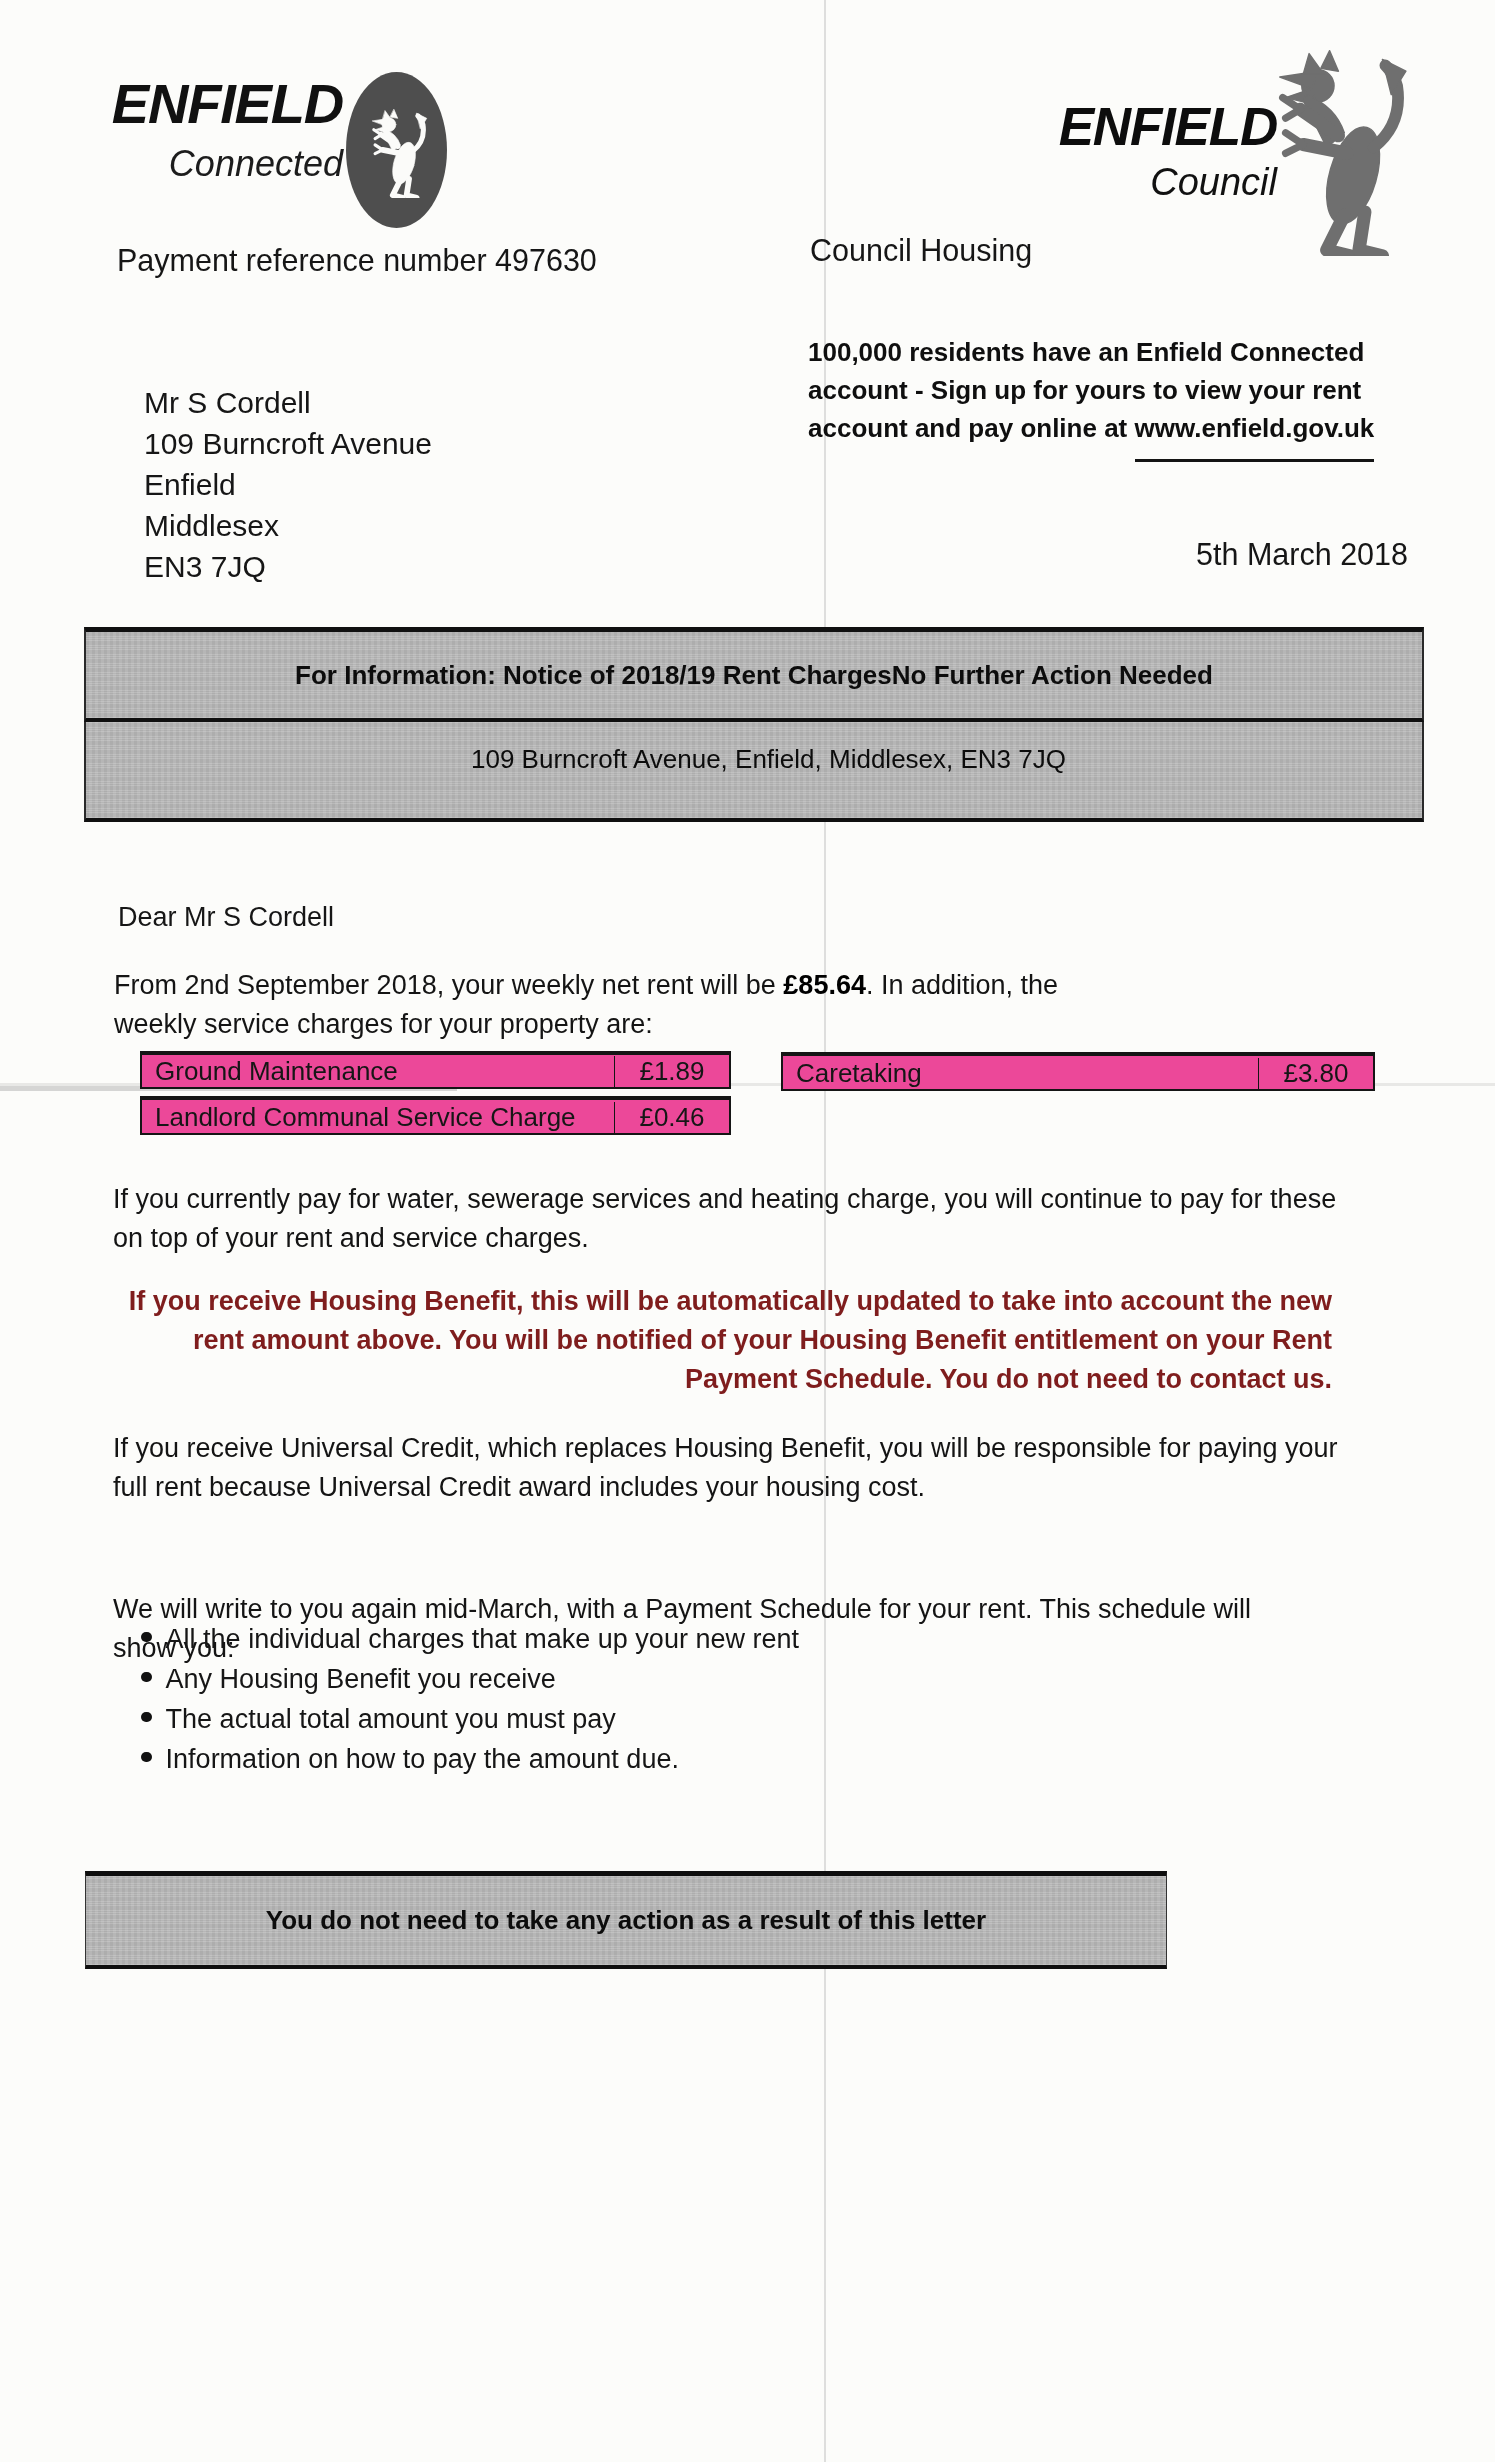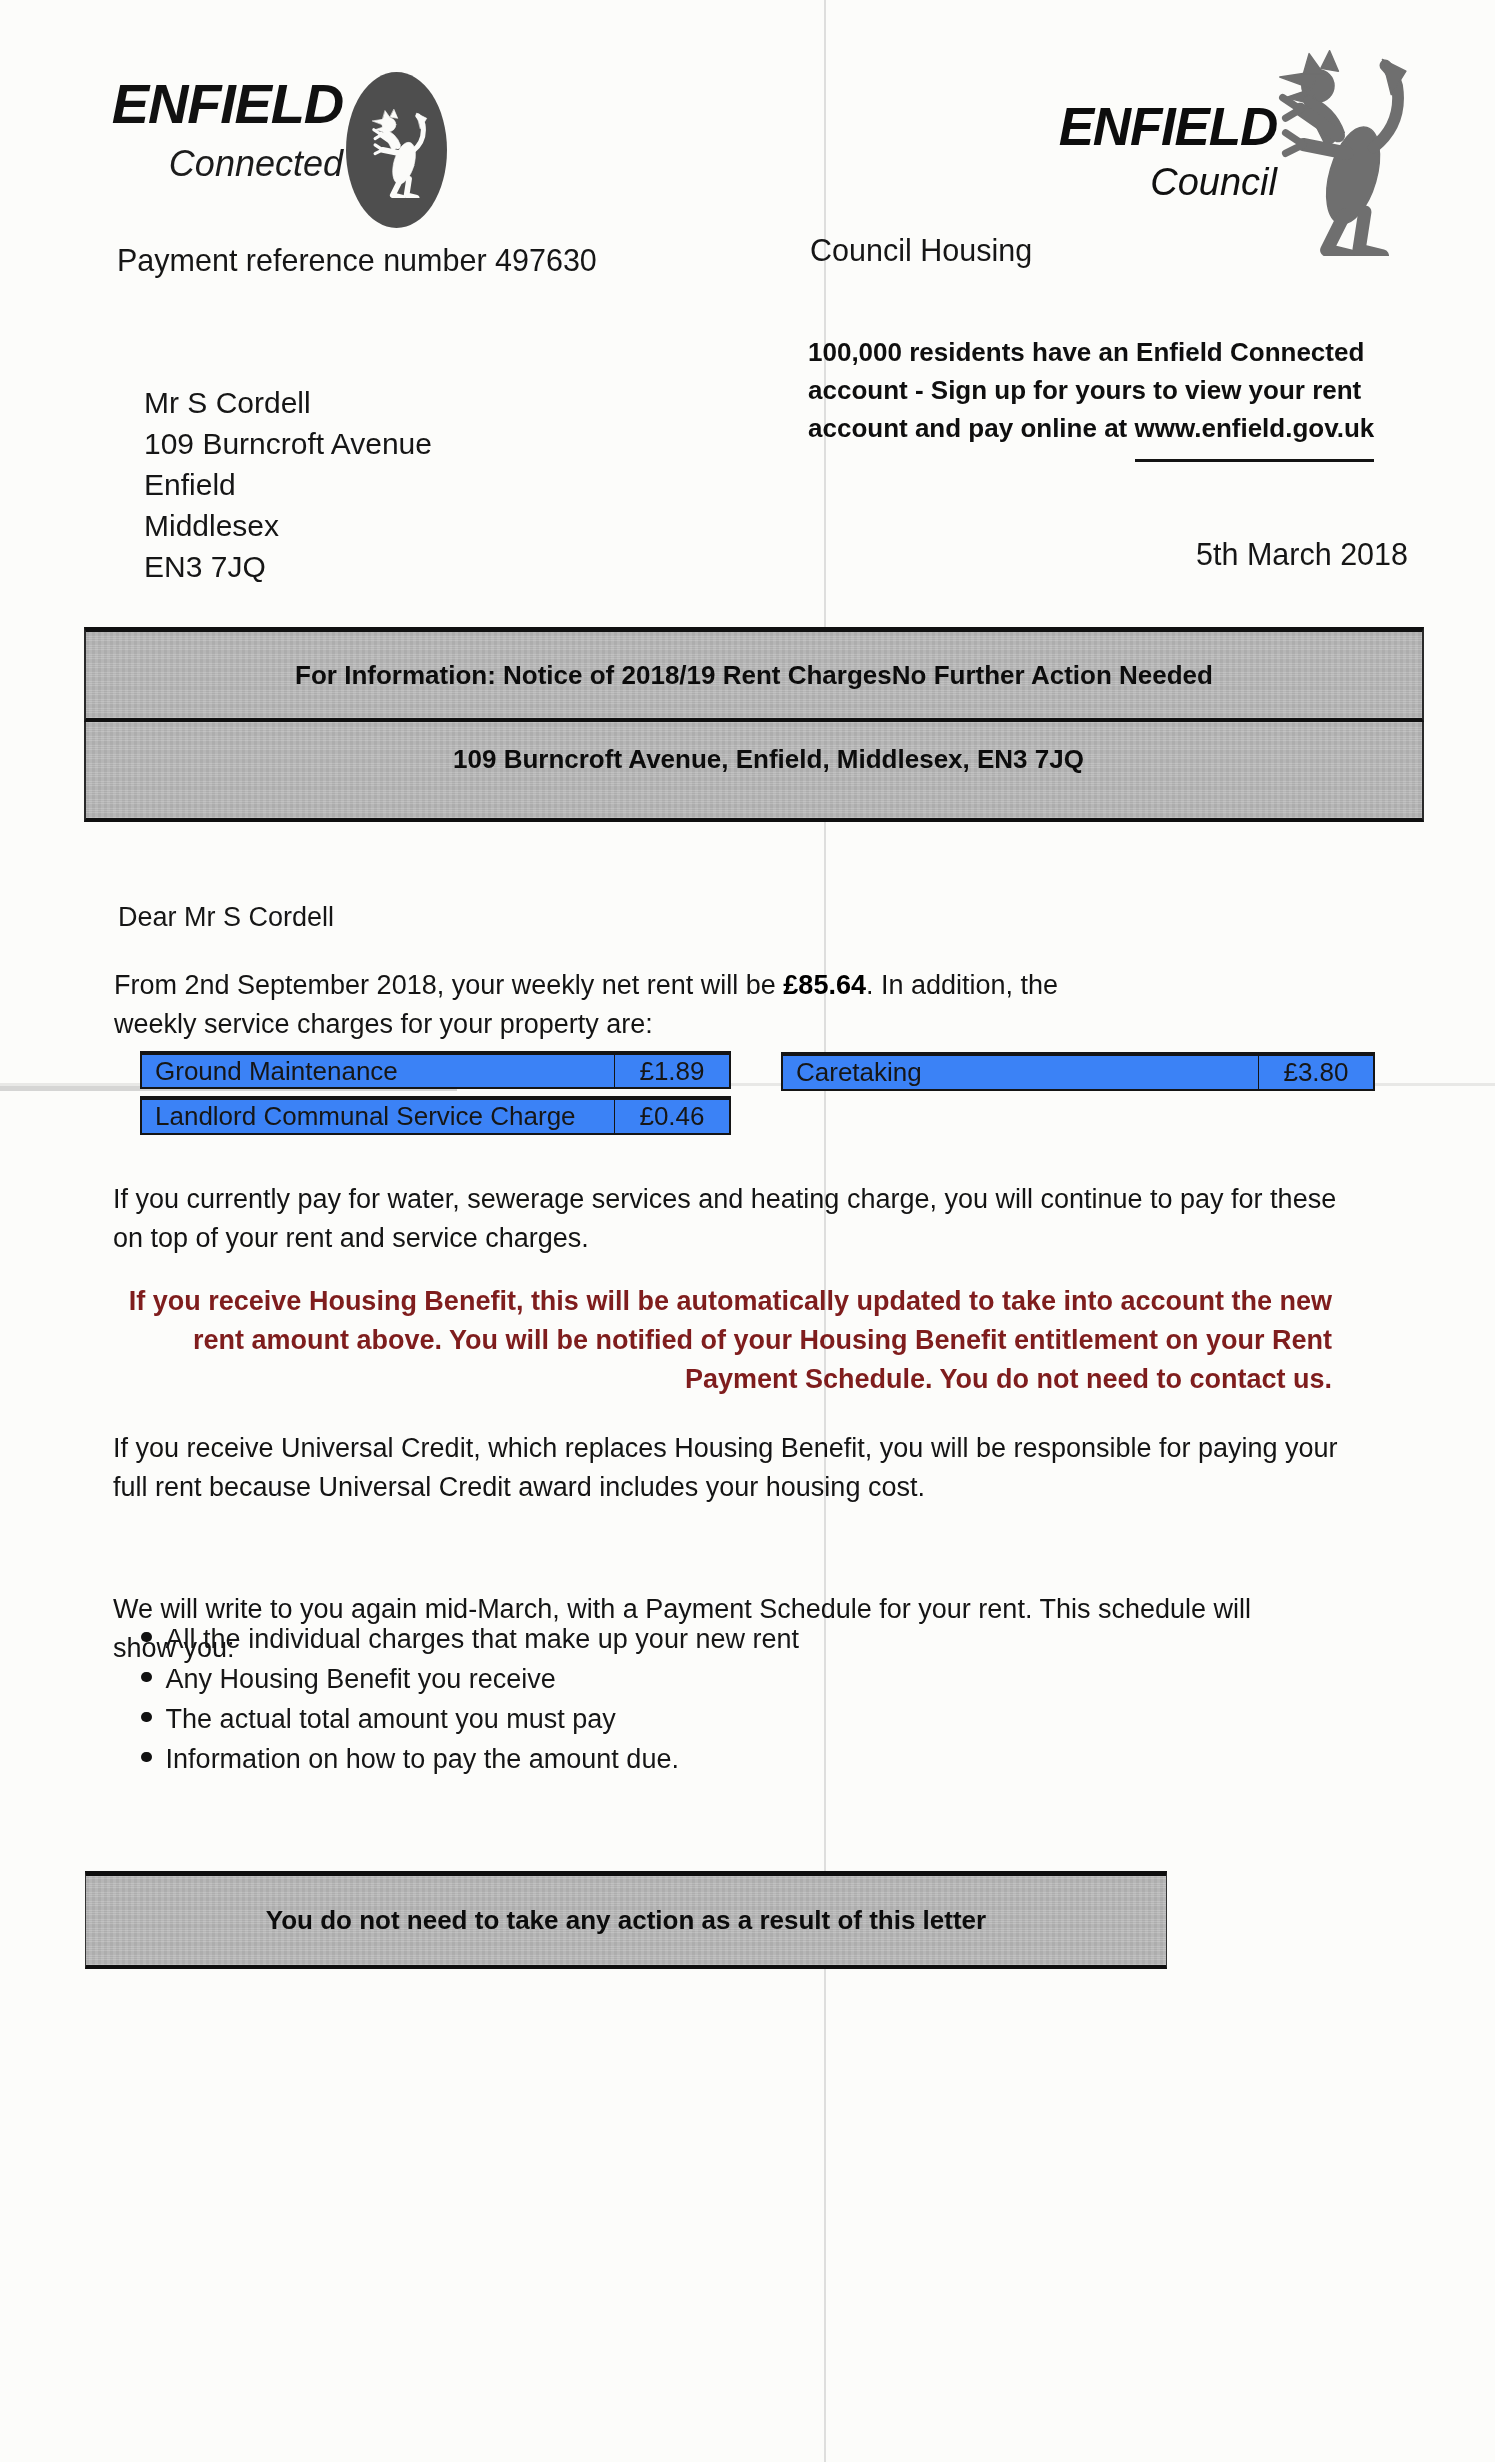--- a/index.html
+++ b/index.html
@@ -58,41 +58,41 @@
     height:95px;
     border-top:5.9px solid #101010;border-bottom:4.1px solid #101010;
     border-left:2.3px solid #2a2a2a;border-right:2.3px solid #2a2a2a;
     display:flex;flex-direction:row;align-items:center;justify-content:center;
     font-size:26px;font-weight:bold;line-height:33px;color:#0c0c0c;
   }
   .notice-box-2{
     height:100px;
     border-bottom:4.7px solid #101010;
     border-left:2.3px solid #2a2a2a;border-right:2.3px solid #2a2a2a;
-    font-size:26px;font-weight:bold;color:#0c0c0c;
+    font-size:26px;font-weight:normal;color:#0c0c0c;
     text-align:center;
     padding-top:22px;
     padding-left:29px;
   }
 
   
   .salutation{position:absolute;left:118px;top:902px;font-size:27px;}
   .para{position:absolute;font-size:27px;line-height:39px;color:#141414;}
   .para b{color:#000;}
   .p-rent{left:114px;top:966px;width:1020px;}
   .p-water{left:113px;top:1180px;width:1243px;}
   .p-hb{left:113px;top:1282px;width:1219px;font-weight:bold;color:#7f1d1d;text-align:right;}
   .p-uc{left:113px;top:1429px;width:1260px;}
   .p-we{left:113px;top:1570px;width:1143px;margin-top:20px;}
 
   
   .charge-table{
     position:absolute;display:flex;box-sizing:border-box;
     border:2.3px solid #151515;border-top-width:4.1px;
-    background:#3b82f6;font-size:26px;
+    background:#ec4899;font-size:26px;align-items:flex-end;
   }
   .charge-label{
     flex:1;border-right:1.8px solid #151515;
     display:flex;align-items:center;padding-left:13px;
   }
   .charge-amount{width:114px;display:flex;align-items:center;justify-content:center;}
   .ct-left-1{left:140px;top:1051px;width:591px;height:38px;}
   .ct-left-2{left:140px;top:1096px;width:591px;height:39px;}
   .ct-right-1{left:781px;top:1052px;width:594px;height:39px;}
 

